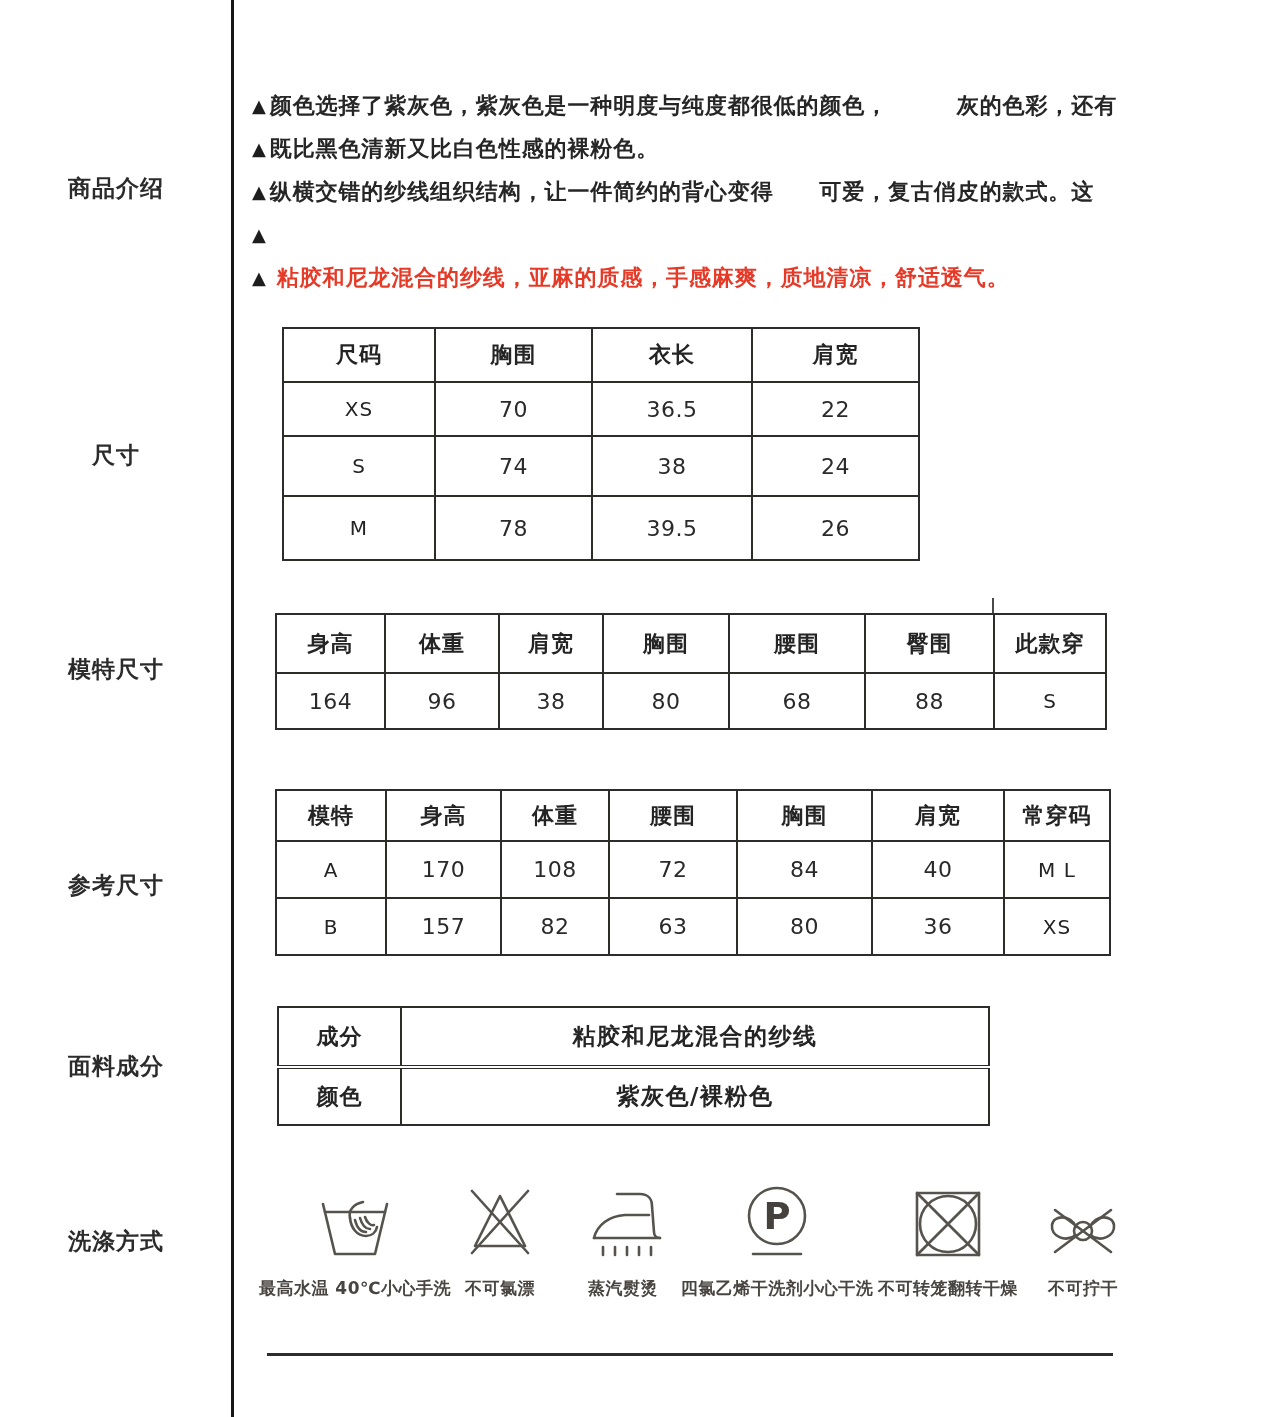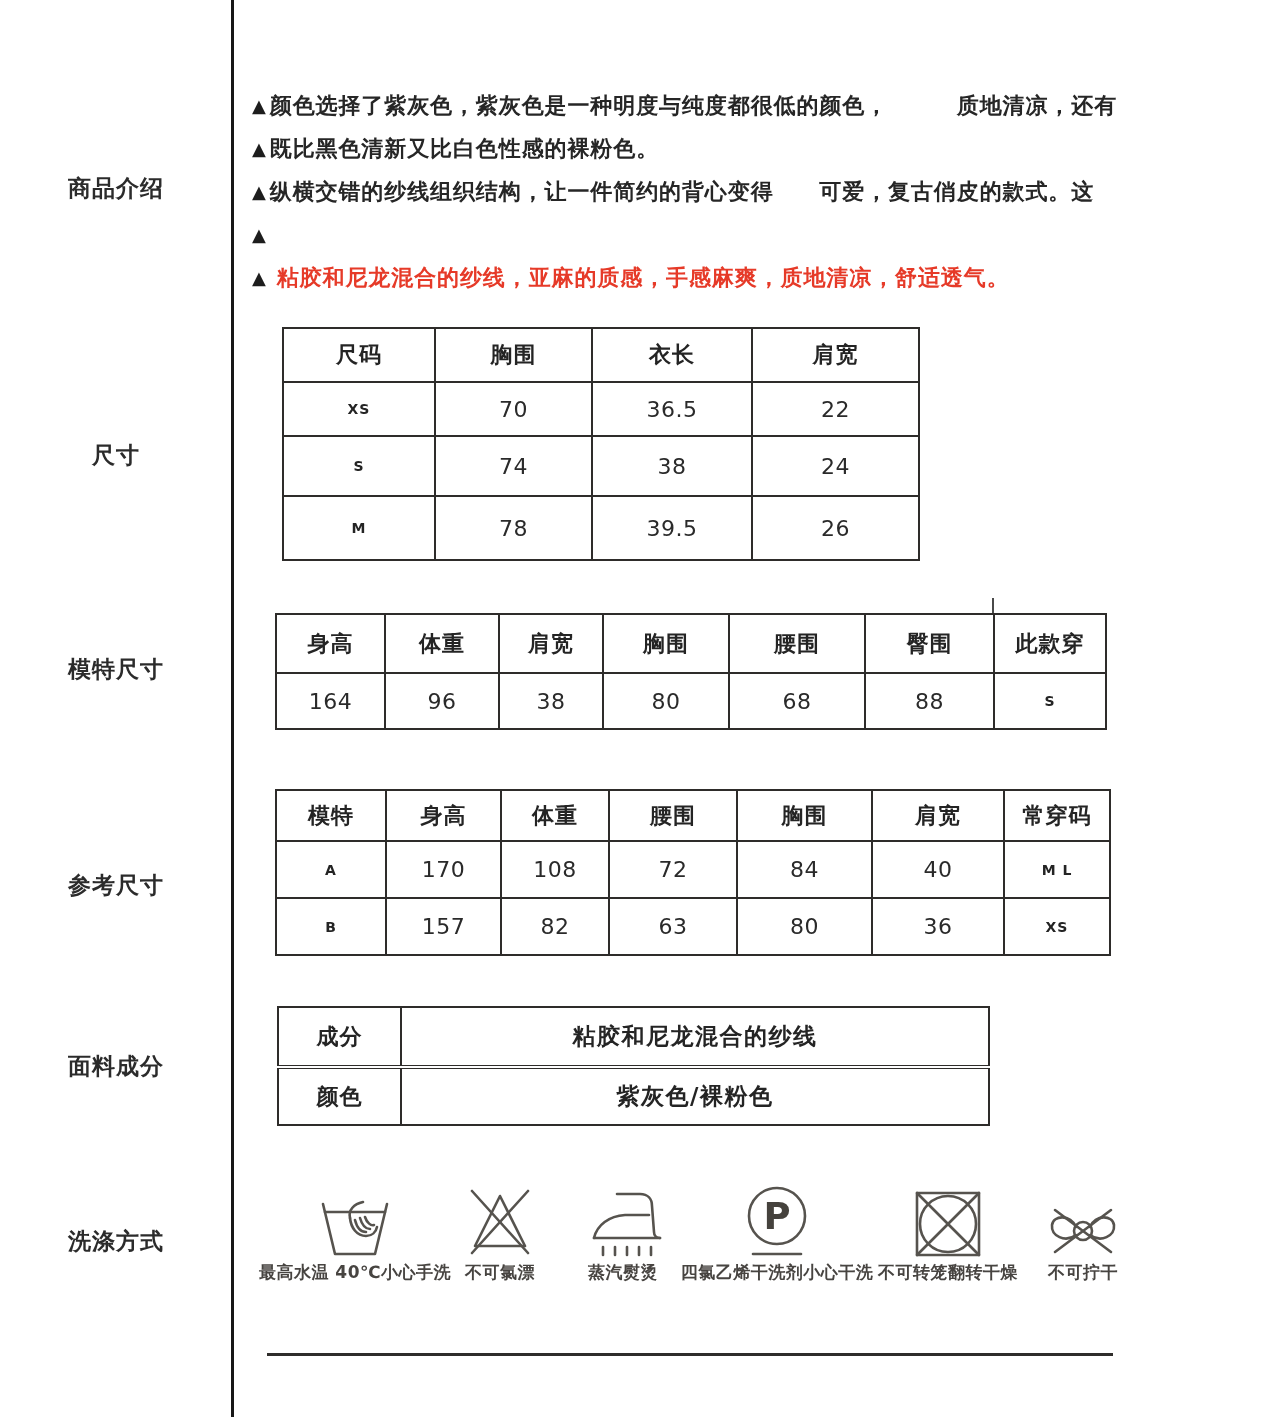--- a/index.html
+++ b/index.html
@@ -23,27 +23,27 @@
     color:#262626;letter-spacing:0.9px;white-space:nowrap;display:flex;align-items:center;}
   .intro-line .tri{font-size:18px;color:#1d1d1d;margin-right:3px;flex:0 0 auto;}
   .intro-line.red .tri{margin-right:10px;}
   .intro-line.red .txt{color:#e63a28;}
   
   table.t{position:absolute;border-collapse:collapse;table-layout:fixed;}
   table.t td{border:2px solid #2e2c2a;text-align:center;vertical-align:middle;
     padding:0;overflow:hidden;}
   td.hd{font-size:22px;font-weight:700;color:#242424;letter-spacing:1px;}
   td.num{font-size:22px;font-weight:400;color:#2a2a2a;letter-spacing:0.5px;margin-left:20px;}
-  td.sz{font-size:14px;font-weight:700;color:#242424;letter-spacing:1px;}
+  td.sz{font-size:20px;font-weight:400;color:#242424;letter-spacing:1px;}
   table.t4 tr.first td{border-bottom:4px double #2e2c2a;}
   td.fv{font-size:23px;font-weight:700;color:#242424;letter-spacing:1.5px;}
   
   .care-item{position:absolute;top:1176px;display:flex;flex-direction:column;align-items:center;}
   .icon-zone{height:84px;display:flex;align-items:flex-end;justify-content:center;}
-  .care-label{margin-top:1px;font-size:17px;font-weight:600;color:#474441;
+  .care-label{margin-top:17px;font-size:17px;font-weight:600;color:#474441;
     white-space:nowrap;letter-spacing:0.5px;}
   .care-item svg{display:block;}
   .st{stroke:#56534e;stroke-width:2.6;fill:none;stroke-linecap:round;stroke-linejoin:round;}
   .p-letter{font-size:37px;font-weight:600;fill:#45423d;font-family:"DejaVu Sans","Liberation Sans",sans-serif;}
   
   .bottom-rule{position:absolute;left:267px;top:1353px;width:846px;height:3px;background:#2f2d2b;}
 </style>
 </head>
 <body>
 
@@ -55,21 +55,21 @@
   <div class="side-label" style="top:173px">商品介绍</div>
   <div class="side-label" style="top:440px">尺寸</div>
   <div class="side-label" style="top:654px">模特尺寸</div>
   <div class="side-label" style="top:870px">参考尺寸</div>
   <div class="side-label" style="top:1051px">面料成分</div>
   <div class="side-label" style="top:1226px">洗涤方式</div>
 
   <div class="intro">
     <div class="intro-line">
       <span class="tri">▲</span>
-      <span class="txt">颜色选择了紫灰色，紫灰色是一种明度与纯度都很低的颜色，　　　质地清凉，还有</span>
+      <span class="txt">颜色选择了紫灰色，紫灰色是一种明度与纯度都很低的颜色，　　　灰的色彩，还有</span>
     </div>
     <div class="intro-line">
       <span class="tri">▲</span>
       <span class="txt">既比黑色清新又比白色性感的裸粉色。</span>
     </div>
     <div class="intro-line">
       <span class="tri">▲</span>
       <span class="txt">纵横交错的纱线组织结构，让一件简约的背心变得　　可爱，复古俏皮的款式。这</span>
     </div>
     <div class="intro-line">

